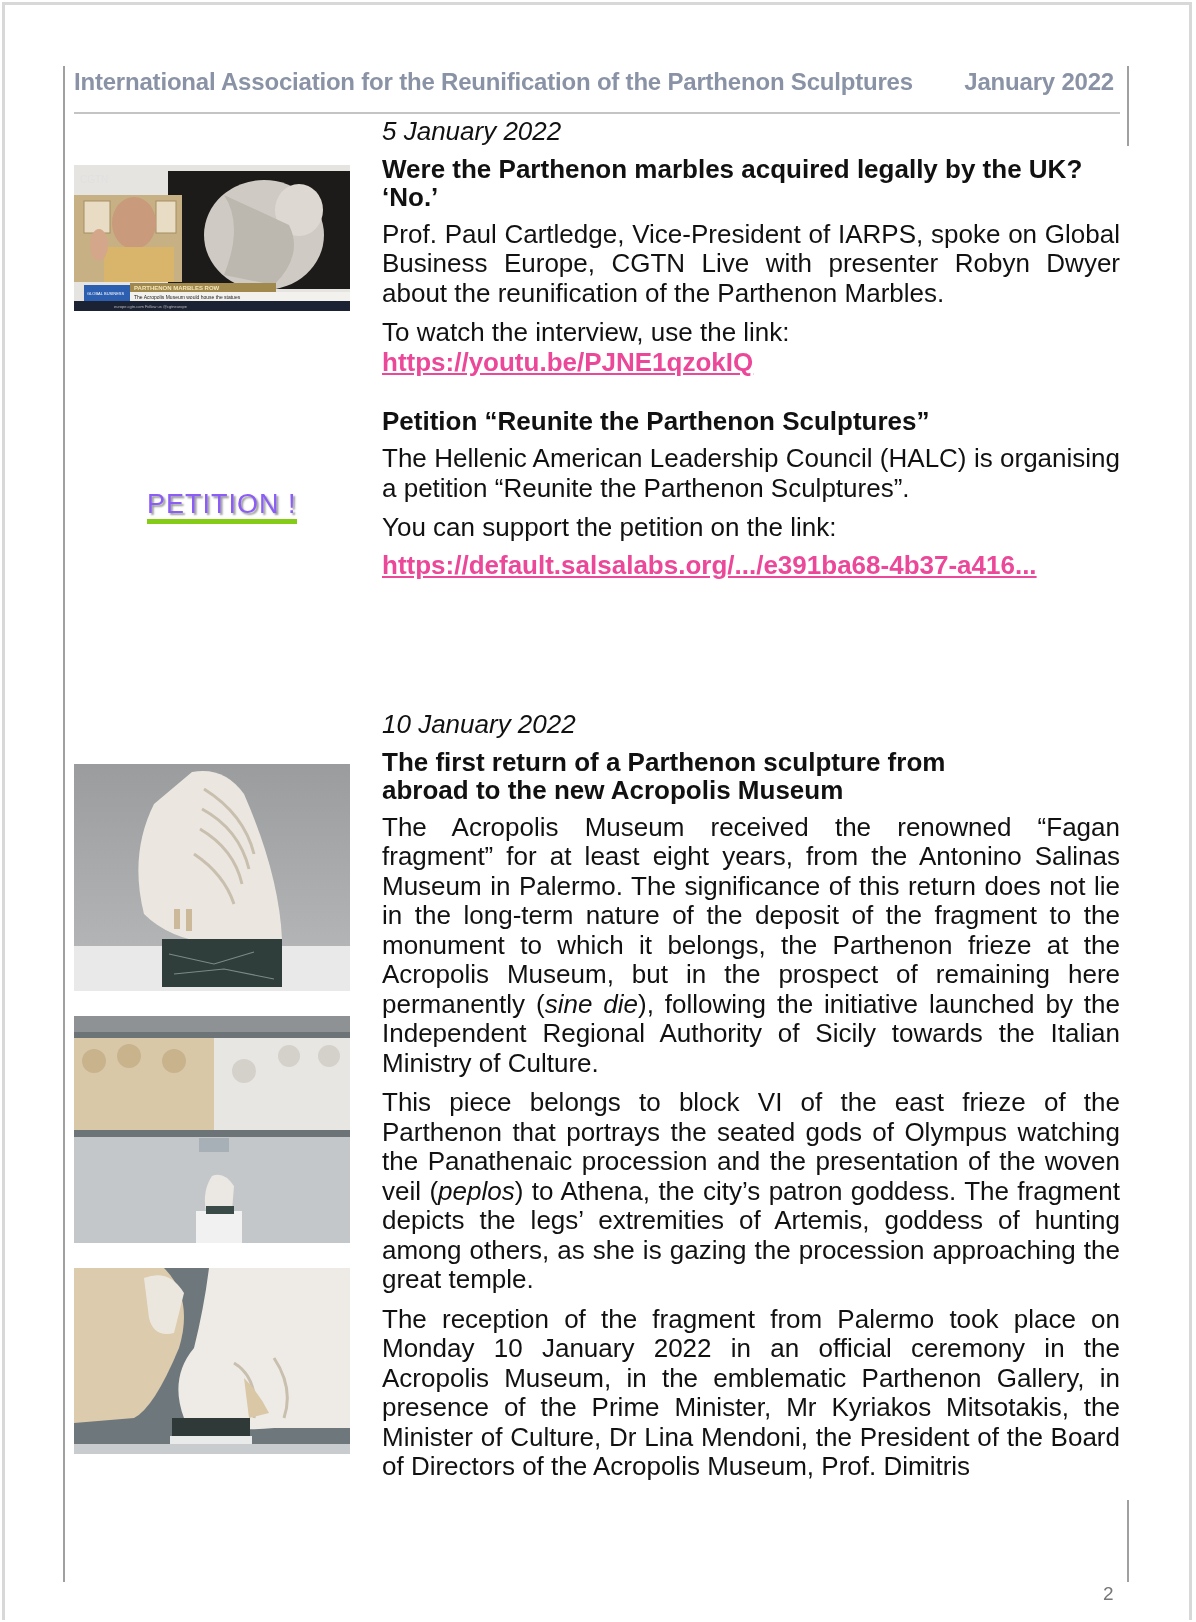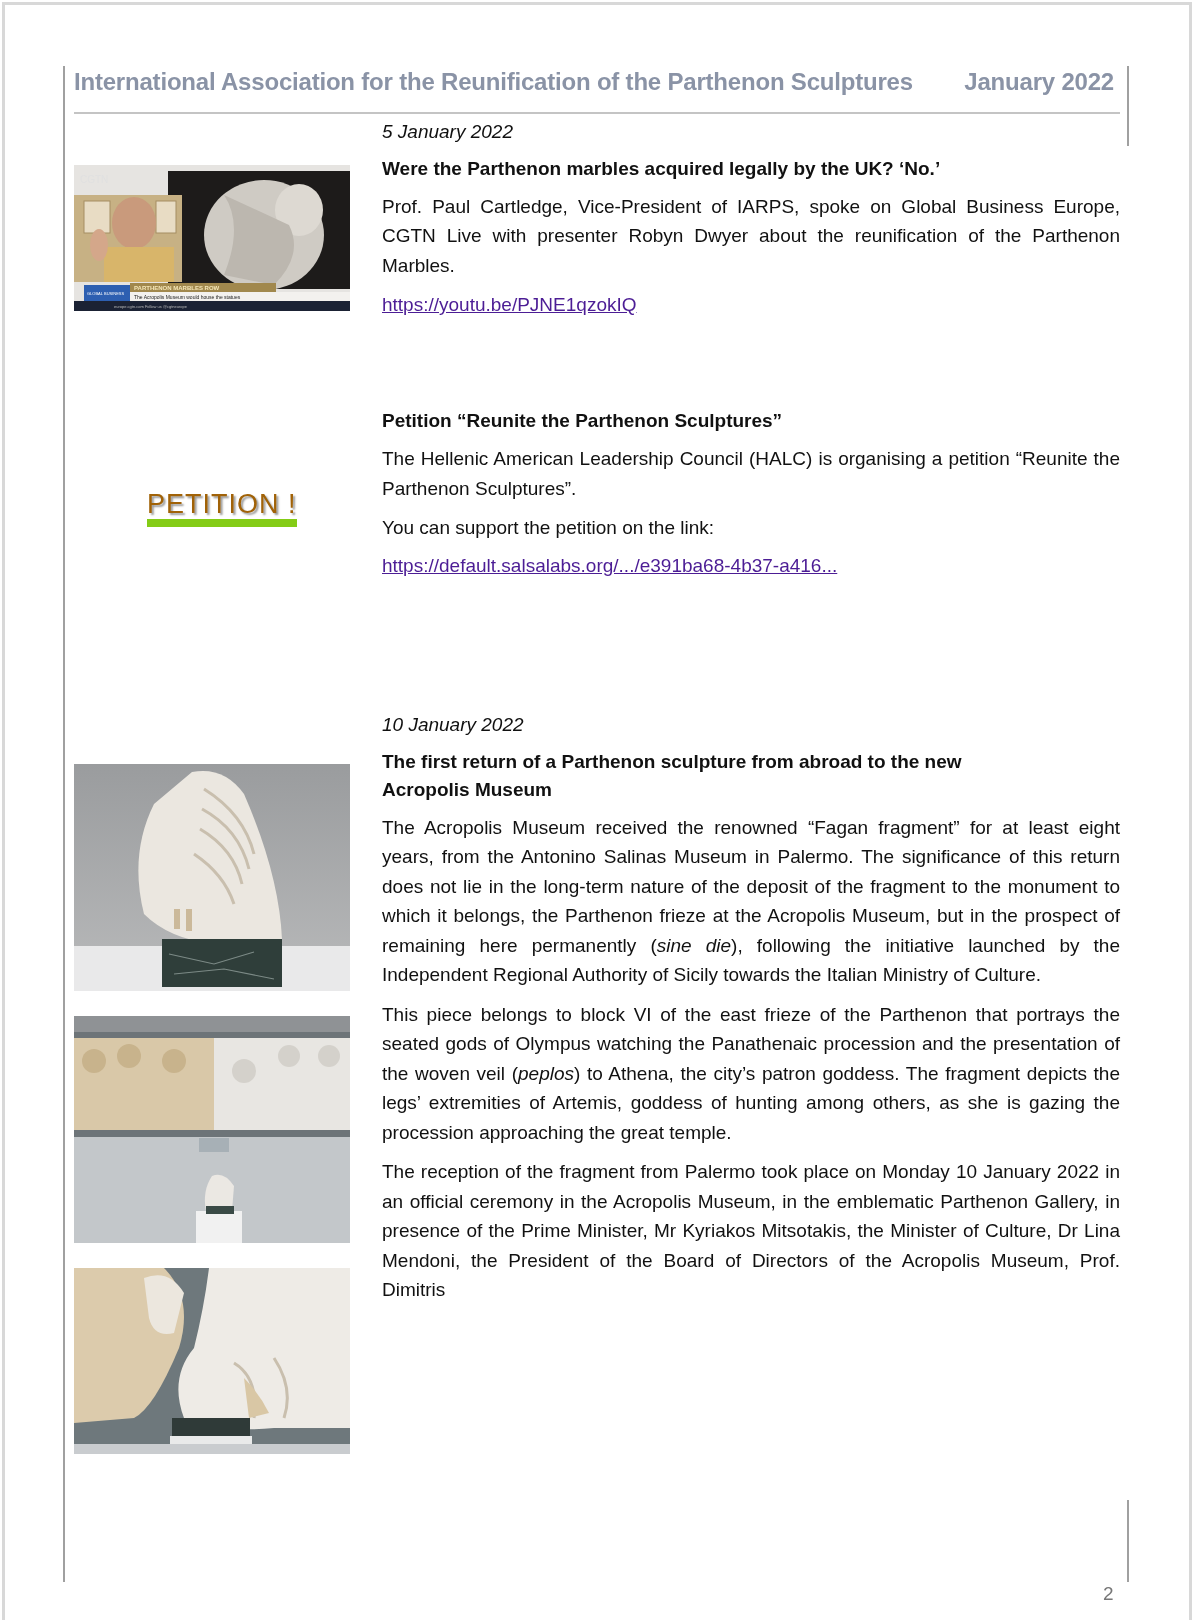--- a/index.html
+++ b/index.html
@@ -21,37 +21,37 @@
   .header { position: absolute; left: 74px; top: 66px; width: 1046px; height: 48px; }
   .header-title, .header-date {
     position: absolute; top: 2px; font-weight: bold; font-size: 24px; color: #8a93a6; letter-spacing: -0.2px;
   }
   .header-title { left: 0; }
   .header-date { right: 6px; }
   .header-rule { position: absolute; left: 0; top: 46px; width: 1046px; height: 2px; background: #c4c4c4; }
 
   .col-text {
     position: absolute; left: 382px; width: 738px;
-    font-size: 19px; line-height: 29.5px; color: #111;
+    font-size: 26px; line-height: 29.5px; color: #111;
     font-family: "Liberation Sans", "DejaVu Sans", sans-serif;
   }
   .date { font-style: italic; margin: 0 0 8px 0; }
   .title { font-weight: bold; margin: 0 0 9px 0; line-height: 28px; }
   .para { margin: 0 0 10px 0; text-align: justify; }
   .para.left { text-align: left; }
-  a.link { color: #4c1d95; text-decoration: underline; }
+  a.link { color: #ec4899; text-decoration: underline; font-weight: bold; }
   .u { text-decoration: underline; font-style: italic; }
   .it { font-style: italic; margin-top: 41px; }
 
   .img { position: absolute; overflow: hidden; }
   .petition {
     position: absolute; left: 147px; top: 489px;
-    font-size: 27px; letter-spacing: 1px; color: #a16207;
+    font-size: 27px; letter-spacing: 1px; color: #8b5cf6;
     text-shadow: 2px 2px 2px #999;
-    border-bottom: 8px solid #84cc16; padding-bottom: 0px; line-height: 30px;
+    border-bottom: 5px solid #84cc16; padding-bottom: 0px; line-height: 30px;
   }
   .page-number { position: absolute; left: 1103px; top: 1583px; font-size: 19px; color: #777; }
 </style>
 </head>
 <body>
 
 <div class="page-frame"></div>
 <div class="margin-left"></div>
 <div class="margin-right"></div>
 <div class="margin-right-bottom"></div>
@@ -84,20 +84,21 @@
     <text x="60" y="134" font-size="5" fill="#222" font-family="Liberation Sans, sans-serif">The Acropolis Museum would house the statues</text>
     <text x="13" y="130" font-size="4" fill="#fff" font-family="Liberation Sans, sans-serif">GLOBAL BUSINESS</text>
     <text x="40" y="143" font-size="4" fill="#bbb" font-family="Liberation Sans, sans-serif">europe.cgtn.com     Follow us @cgtneurope</text>
   </svg>
 </div>
 
 <div class="col-text" style="top:117px;">
   <p class="date">5 January 2022</p>
   <p class="title">Were the Parthenon marbles acquired legally by the UK? ‘No.’</p>
   <p class="para">Prof. Paul Cartledge, Vice-President of IARPS, spoke on Global Business Europe, CGTN Live with presenter Robyn Dwyer about the reunification of the Parthenon Marbles.</p>
+  <p class="para left" style="margin-bottom:0">To watch the interview, use the link:</p>
   <a class="link" href="#">https://youtu.be/PJNE1qzokIQ</a>
 </div>
 
 <div class="petition">PETITION !</div>
 
 <div class="col-text" style="top:407px;">
   <p class="title">Petition “Reunite the Parthenon Sculptures”</p>
   <p class="para">The Hellenic American Leadership Council (HALC) is organising a petition “Reunite the Parthenon Sculptures”.</p>
   <p class="para left" style="margin-bottom:8px">You can support the petition on the link:</p>
   <p class="para left" style="margin-bottom:0"><a class="link" href="#">https://default.salsalabs.org/.../e391ba68-4b37-a416...</a></p>

